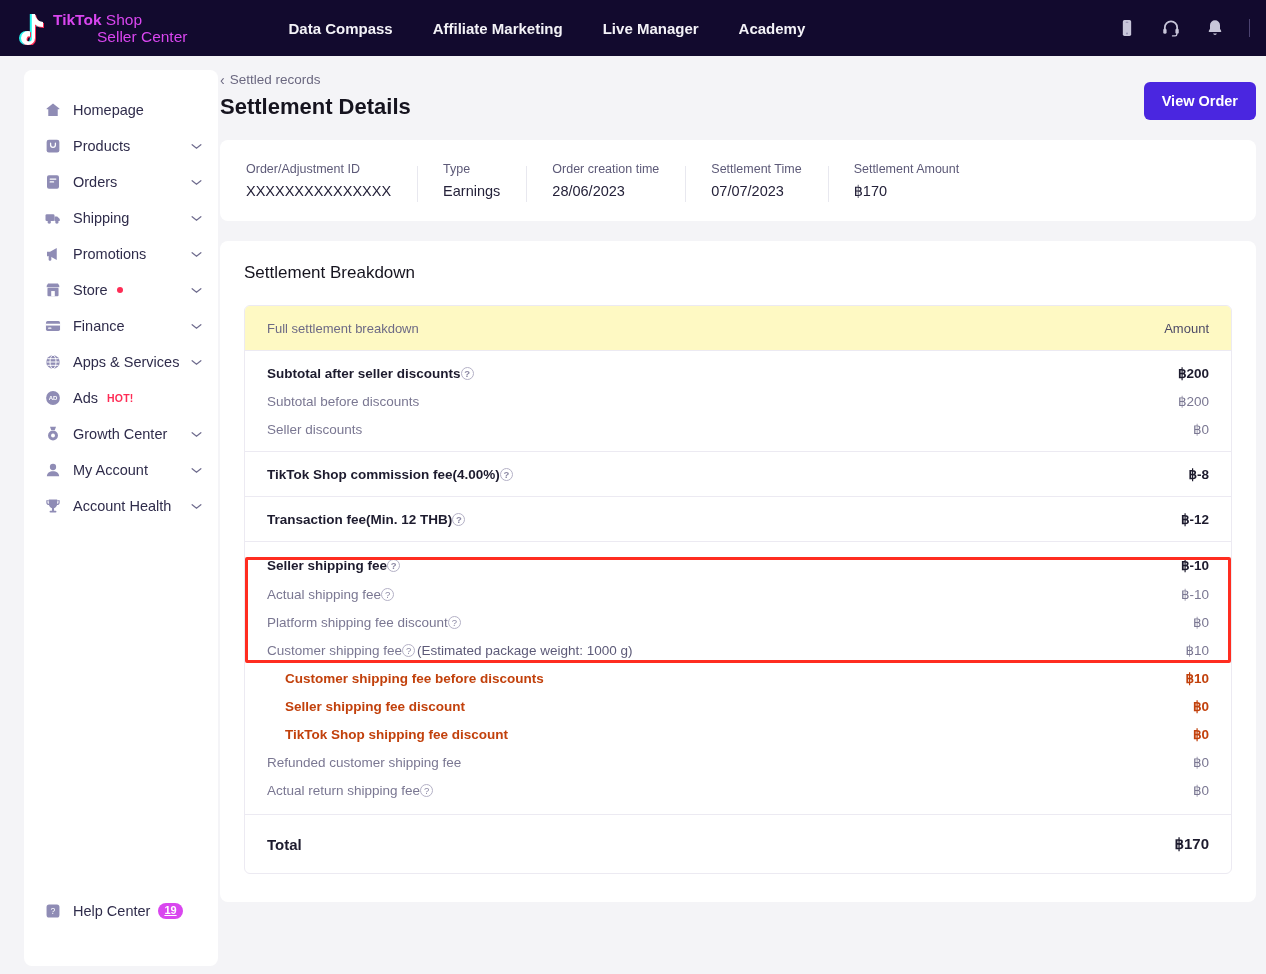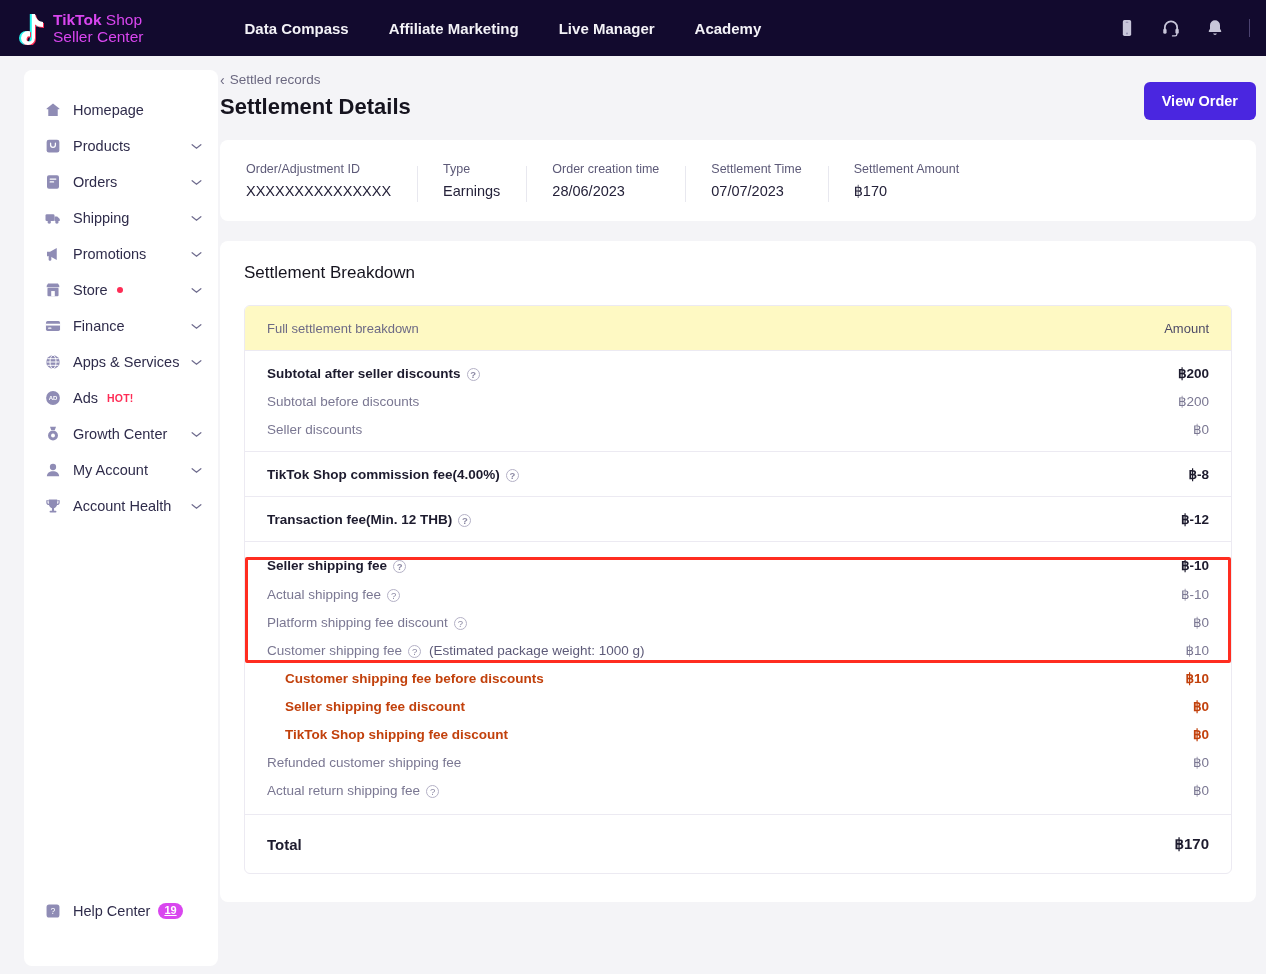--- a/index.html
+++ b/index.html
@@ -16,21 +16,21 @@
     position: absolute; top: 0; left: 0;
     width: 1266px; height: 56px;
     background: #120a2e;
     display: flex; align-items: center;
   }
   .brand { display: flex; align-items: center; margin-left: 14px; }
   .brand-logo { width: 32px; height: 34px; position: relative; margin-right: 7px; }
   .brand-text { color: #d946ef; line-height: 1.12; }
   .brand-l1 { font-size: 15.5px; }
   .brand-l1 b { font-weight: bold; }
-  .brand-l2 { font-size: 15.5px; }
+  .brand-l2 { font-size: 15.5px; margin-left: 44px; }
   .topnav-links { display: flex; align-items: center; margin-left: 101px; gap: 40px; }
   .topnav-link {
     color: #f3f2f7; font-size: 15px; font-weight: bold;
     cursor: pointer; white-space: nowrap;
   }
   .topnav-right {
     position: absolute; right: 16px; top: 0; height: 56px;
     display: flex; align-items: center; gap: 24px;
   }
   .nav-icon { width: 20px; height: 20px; cursor: pointer; opacity: .92; }
@@ -101,21 +101,21 @@
   .tbl-head .th-l { font-size: 13px; color: #6d6a85; }
   .tbl-head .th-r { font-size: 13px; color: #4d4a66; margin-left: auto; }
 
   .grp { border-top: 1px solid #eceaf2; padding: 8px 0; position: relative; }
   .grp:first-child { border-top: none; }
 
   .row {
     height: 28px; display: flex; align-items: center;
     padding: 0 22px; font-size: 13.5px;
   }
-  .row .lbl { display: flex; align-items: flex-end; gap: 6px; color: #5d5a78; }
+  .row .lbl { display: flex; align-items: center; gap: 0; color: #5d5a78; }
   .row .amt { margin-left: auto; color: #5d5a78; white-space: nowrap; }
   .row.bold .lbl, .row.bold .amt { color: #1d1b2e; font-weight: bold; }
   .row.ind1 { padding-left: 40px; }
   .row.ind1 .lbl, .row.ind1 .amt { color: #c2410c; font-weight: bold; }
   .row.muted .lbl, .row.muted .amt { color: #7a7792; }
   .row.total { height: 42px; font-size: 15px; }
 
   .qmark {
     width: 13px; height: 13px; border-radius: 50%;
     border: 1px solid #b4b1c6; color: #8b88a3;

